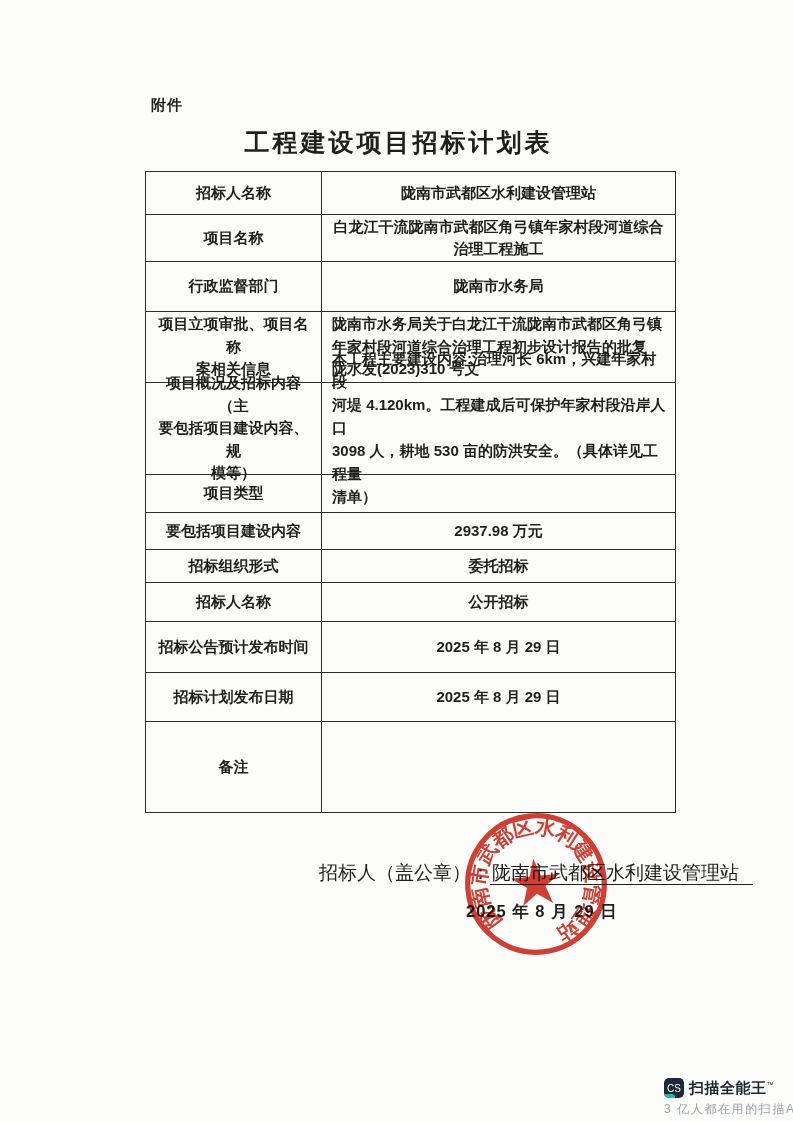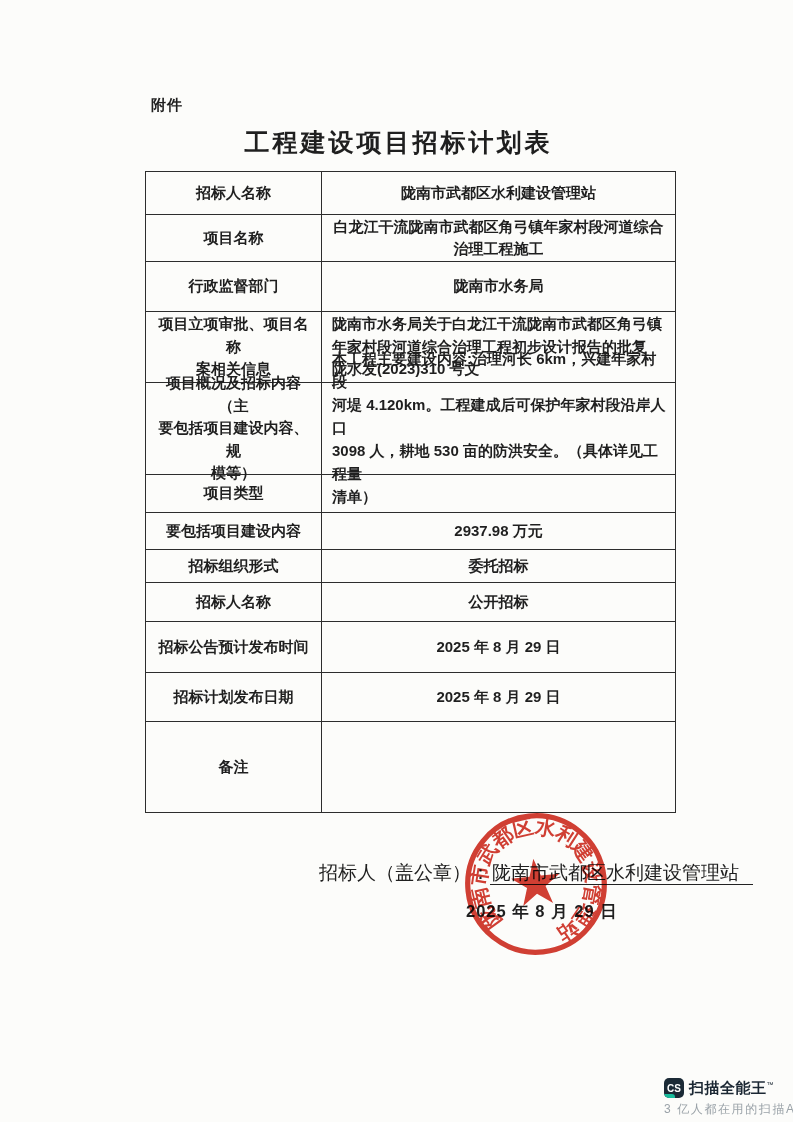--- a/index.html
+++ b/index.html
@@ -71,21 +71,21 @@
     transform:rotate(-6deg);
     pointer-events:none;
   }
   .watermark {
     position:absolute; left:664px; top:1078px; width:120px;
   }
   .wm-top { display:flex; align-items:center; gap:5px; }
   .wm-icon {
     width:20px; height:20px; flex:none;
     background:#1b2a36; border-radius:5px;
-    color:#fff; font-size:10px; font-weight:700;
+    color:#fff; font-size:10px; font-weight:400;
     display:flex; align-items:center; justify-content:center;
     position:relative; overflow:hidden;
   }
   .wm-icon::after {
     content:""; position:absolute; left:0; bottom:0;
     width:11px; height:4px; background:#19bc9c;
     border-radius:0 3px 0 4px;
   }
   .wm-brand { font-size:15px; font-weight:700; color:#1b2733; letter-spacing:.5px; white-space:nowrap; }
   .wm-tm { font-size:7px; vertical-align:super; font-weight:400; }

